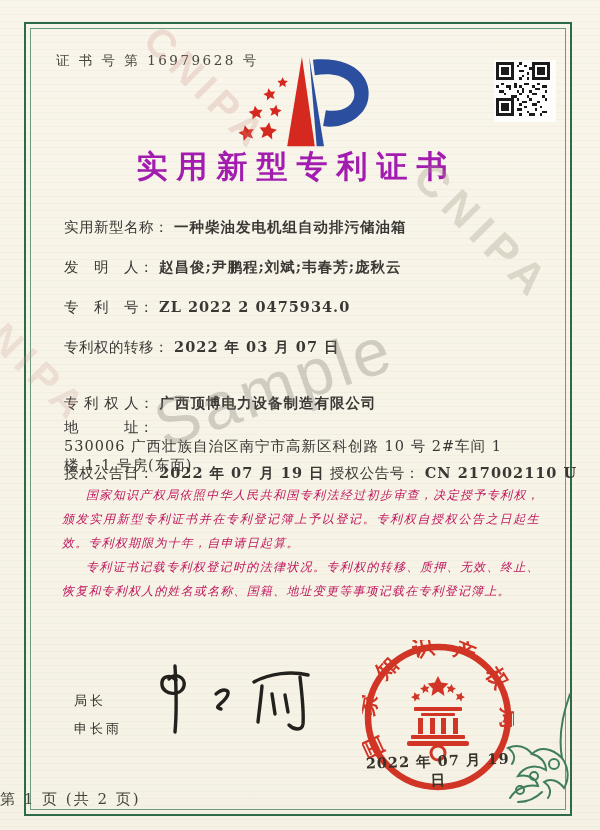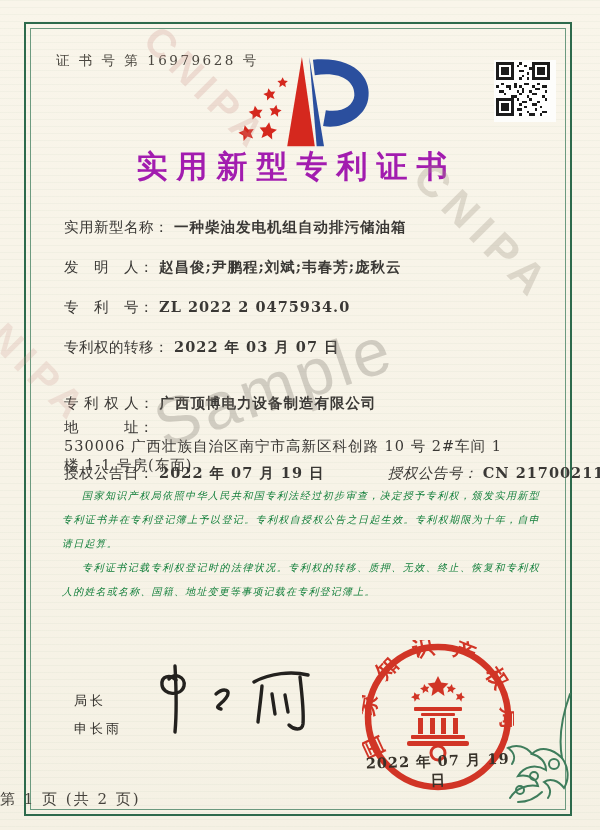--- a/index.html
+++ b/index.html
@@ -32,25 +32,25 @@
   .doc-title{
     position:absolute;left:0;right:16px;top:146px;text-align:center;
     font-size:31px;font-weight:bold;letter-spacing:9px;text-indent:9px;
     color:#a21caf;
   }
   .fields{position:absolute;left:64px;top:218px;width:476px;font-size:14.5px;color:#3a3835;z-index:2;}
   .frow{position:absolute;left:0;white-space:nowrap;letter-spacing:0.5px;}
   .frow .lbl{display:inline-block;min-width:86px;text-align:right;}
   .frow .val{letter-spacing:1px;font-weight:bold;}
   .addr-val{display:inline-block;vertical-align:top;letter-spacing:1px;}
-  .pair2{margin-left:58px;font-style:italic;}
+  .pair2{}
   .paras{
     position:absolute;left:62px;top:484px;width:478px;z-index:2;
-    font-size:10px;line-height:24px;color:#15803d;
-    font-style:italic;letter-spacing:1.2px;text-align:justify;
+    font-size:12px;line-height:24px;color:#be185d;
+    font-style:italic;letter-spacing:1.2px;text-align:justify;font-family:Liberation Mono, monospace;
   }
   .paras p{margin:0;text-indent:2em;}
   .sig-block{position:absolute;left:74px;top:692px;font-size:13px;letter-spacing:3px;color:#33312c;z-index:2;}
   .sig-block div{margin-bottom:10px;}
   .sig-hand{position:absolute;left:142px;top:662px;z-index:3;}
   .seal{position:absolute;left:362px;top:640px;width:152px;height:154px;z-index:5;opacity:0.93;}
   .seal-date{
     position:absolute;left:358px;top:752px;width:160px;text-align:center;z-index:6;
     font-size:14.5px;color:#37322a;letter-spacing:1px;transform:rotate(-2deg);
     font-weight:bold;

